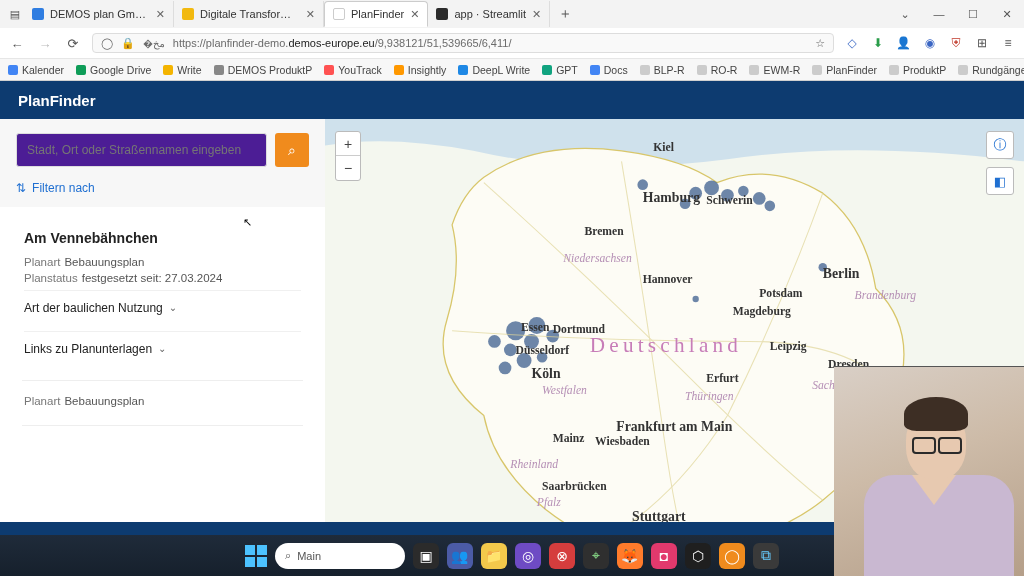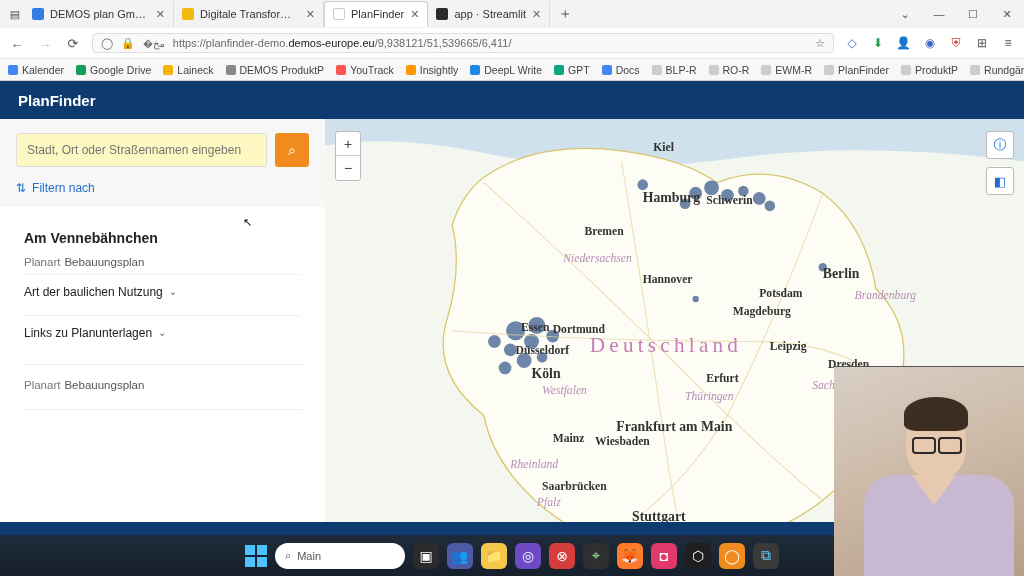--- a/index.html
+++ b/index.html
@@ -24,21 +24,21 @@
   .addr-icons span { width:16px; text-align:center; }
   .bmbar { display:flex; align-items:center; height:22px; padding:0 8px; gap:12px; font-size:10.5px; color:#444; background:#f7f7f7; border-top:1px solid #e6e6e6; }
   .bm { display:flex; align-items:center; gap:4px; white-space:nowrap; }
   .bm .dot { width:10px; height:10px; border-radius:2px; background:#ccc; }
   
   .app { position:relative; height:calc(576px - 28px - 30px - 22px - 41px); background:#fff; display:flex; flex-direction:column; }
   .apphdr { background:#0d3b70; color:#fff; height:38px; display:flex; align-items:center; padding:0 18px; font-weight:600; font-size:15px; }
   .appbody { flex:1; display:flex; overflow:hidden; position:relative; }
   .sidebar { width:325px; background:#fff; display:flex; flex-direction:column; overflow:hidden; }
   .searchbox { padding:14px 16px 8px; display:flex; gap:8px; align-items:center; background:#f7f7f7; }
-  .searchbox input { flex:1; height:34px; border:1px solid #ddd; border-radius:3px; padding:0 10px; font-size:12px; color:#888; background:#fef9c3; }
+  .searchbox input { flex:1; height:34px; border:1px solid #ddd; border-radius:3px; padding:0 10px; font-size:12px; color:#888; background:#4c1d95; }
   .searchbtn { width:34px; height:34px; background:#f08b1d; border-radius:3px; display:flex; align-items:center; justify-content:center; color:#fff; font-size:14px; }
   .filterrow { padding:6px 16px 12px; font-size:12px; background:#f7f7f7; }
   .filterlink { color:#1f6fd1; display:inline-flex; align-items:center; gap:6px; }
   .results { flex:1; overflow:auto; padding:8px 22px; }
   .result { padding:14px 2px; border-bottom:1px solid #eee; }
   .result h3 { font-size:14px; font-weight:600; color:#222; margin-bottom:8px; line-height:1.35; }
   .meta { font-size:11.5px; color:#555; margin-bottom:4px; }
   .meta .lbl { color:#777; margin-right:4px; }
   .expander { font-size:12px; color:#222; padding:10px 0; display:flex; align-items:center; gap:6px; border-top:1px solid #f0f0f0; margin-top:6px; }
   .expander .chev { font-size:10px; color:#666; }
@@ -133,21 +133,21 @@
     <div class="bm">
         <span class="dot" style="background:#4285f4"></span>
         <span>Kalender</span>
       </div>
     <div class="bm">
         <span class="dot" style="background:#0f9d58"></span>
         <span>Google Drive</span>
       </div>
     <div class="bm">
         <span class="dot" style="background:#f4b400"></span>
-        <span>Laineck</span>
+        <span>Write</span>
       </div>
     <div class="bm">
         <span class="dot" style="background:#888"></span>
         <span>DEMOS ProduktP</span>
       </div>
     <div class="bm">
         <span class="dot" style="background:#ff5252"></span>
         <span>YouTrack</span>
       </div>
     <div class="bm">
@@ -209,20 +209,21 @@
       <div class="filterrow">
         <span class="filterlink">
           <span>⇅</span>
           <span>Filtern nach</span>
         </span>
       </div>
       <div class="results">
         <div class="result">
           <h3>Am Vennebähnchen</h3>
           <div class="meta"><span class="lbl">Planart</span><span>Bebauungsplan</span></div>
+          <div class="meta"><span class="lbl">Planstatus</span><span>festgesetzt seit: 27.03.2024</span></div>
           <div class="expander">
               <span>Art der baulichen Nutzung</span>
               <span class="chev">⌄</span>
             </div>
           <div class="expander">
               <span>Links zu Planunterlagen</span>
               <span class="chev">⌄</span>
             </div>
         </div>
         <div class="result">

